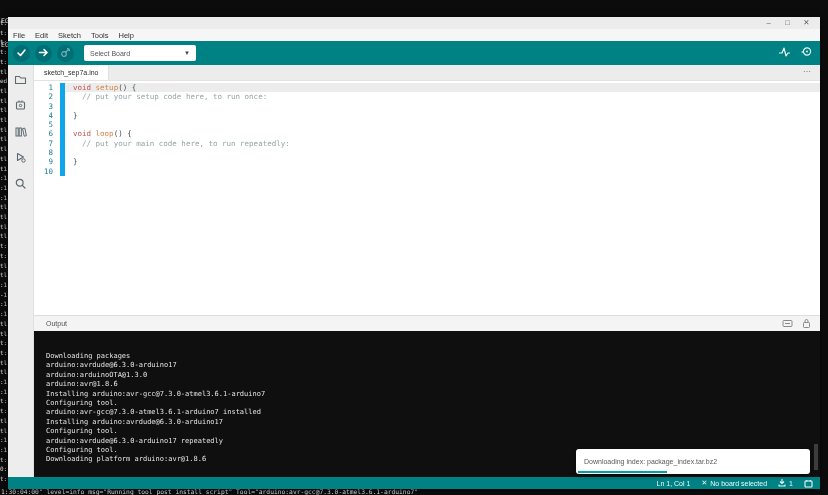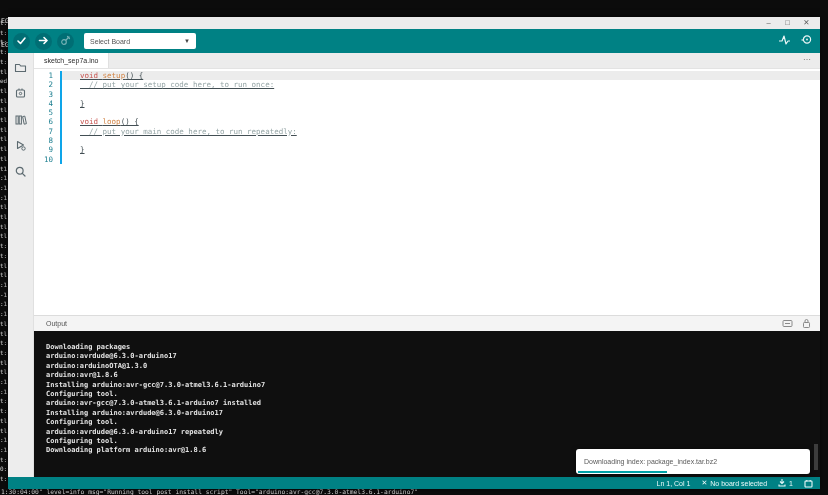--- a/index.html
+++ b/index.html
@@ -43,30 +43,30 @@
   .tabbar{height:16px;background:#ececec;border-bottom:1px solid #e3e3e3;display:flex;
           align-items:stretch;position:relative;flex:none;}
   .tab{background:#fff;padding:0 10px;font-size:7px;color:#2b2b2b;display:flex;align-items:center;
        border-right:1px solid #e0e0e0;}
   .more{position:absolute;right:8px;top:2px;color:#777;font-size:8px;letter-spacing:1px;}
 
   .editor{flex:1;background:#fff;padding-top:2px;overflow:hidden;
           font-family:"DejaVu Sans Mono",monospace;font-size:7.5px;}
   .crow{display:flex;height:9.3px;line-height:9.3px;}
   .gut{width:26px;text-align:right;padding-right:7px;color:#1d7f90;flex:none;}
-  .ct{flex:1;white-space:pre;border-left:2px solid #0ea5e9;padding-left:18px;color:#434f54;text-decoration:underline;}
+  .ct{flex:1;white-space:pre;border-left:5px solid #0ea5e9;padding-left:8px;color:#434f54;}
   .crow.hl .ct{background:#ececec;}
   .kw{color:#c75450;} .fn{color:#d28445;} .com{color:#95a5a6;}
 
   .output-header{height:16px;background:#f4f4f4;border-top:1px solid #dcdcdc;display:flex;
                  align-items:center;justify-content:space-between;font-size:7px;color:#555;
                  padding:0 9px 0 12px;flex:none;}
   .oh-icons{display:flex;gap:9px;align-items:center;}
   .console{height:146px;background:#0f0f0f;color:#e3e3e3;flex:none;position:relative;overflow:hidden;
-           font-family:"DejaVu Sans Mono",monospace;font-size:7px;line-height:9.4px;padding:12px 0 0 12px;font-weight:bold;}
+           font-family:"DejaVu Sans Mono",monospace;font-size:7px;line-height:9.4px;padding:21px 0 0 12px;}
   .scroll-thumb{position:absolute;right:2px;bottom:7px;width:4px;height:26px;background:#3d3d3d;}
 
   .statusbar{height:12px;background:var(--teal);display:flex;align-items:center;justify-content:flex-end;
              color:#eafafa;font-size:7px;gap:11px;padding-right:7px;flex:none;}
   .sb-item{display:flex;align-items:center;gap:3px;}
 
   .toast{position:absolute;left:576px;top:449px;width:234px;height:25px;background:#fff;border-radius:3px;
          box-shadow:0 1px 5px rgba(0,0,0,.5);display:flex;align-items:center;padding-left:8px;
          font-size:7px;color:#5a5a5a;z-index:5;}
   .toast-progress{position:absolute;left:2px;bottom:1px;height:2px;background:#00a1a7;}
@@ -133,20 +133,27 @@
 <div class="window">
 
   <div class="titlebar">
     <div class="win-controls">
       <span>–</span>
       <span>□</span>
       <span>✕</span>
     </div>
   </div>
 
+  <div class="menubar" id="menubar">
+      <span>File</span>
+      <span>Edit</span>
+      <span>Sketch</span>
+      <span>Tools</span>
+      <span>Help</span>
+    </div>
 
   <div class="toolbar">
     <div class="tb-btn">
       <span>
         <svg width="11" height="11" viewBox="0 0 11 11">
             <polyline points="2,6 4.5,8.5 9,3" fill="none" stroke="#fff" stroke-width="1.6" stroke-linecap="round" stroke-linejoin="round"></polyline>
           </svg>
       </span>
     </div>
     <div class="tb-btn">

